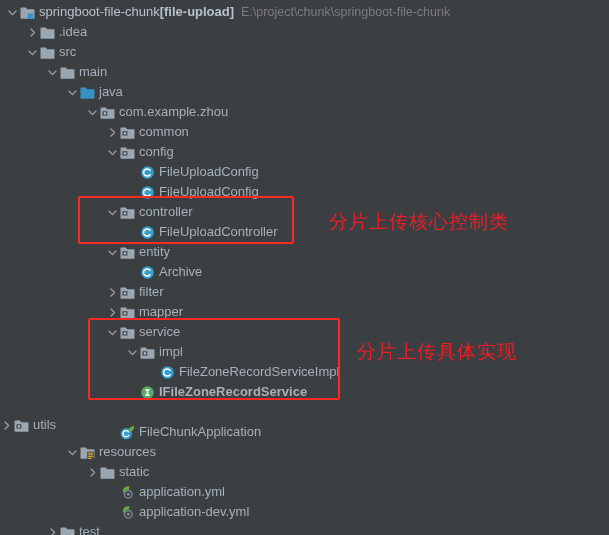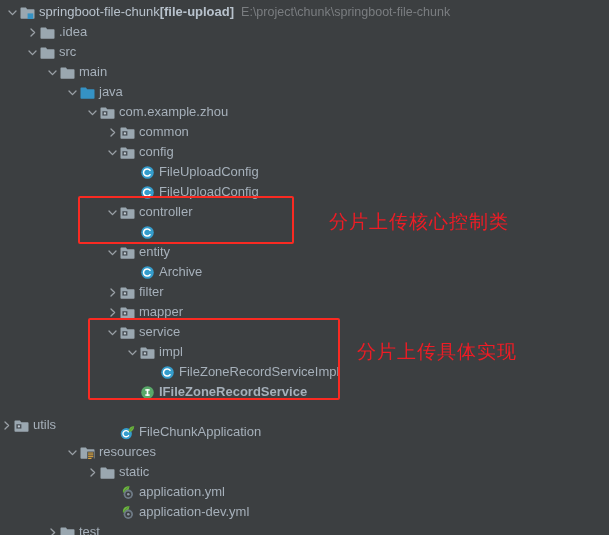--- a/index.html
+++ b/index.html
@@ -228,20 +228,21 @@
       <span class="lbl">controller</span>
     </div>
     <div class="row" style="top: 222px; padding-left: 126px;">
       <span class="arrow none"></span>
       <span class="ico">
         <svg width="15" height="15" viewBox="0 0 15 15">
           <circle cx="7.5" cy="7.5" r="6.3" fill="#359dcc"></circle>
           <path d="M10.0 5.3 A3.6 3.6 0 1 0 10.0 9.7" fill="none" stroke="#ffffff" stroke-width="1.5" stroke-linecap="round"></path>
         </svg>
       </span>
+      <span class="lbl">FileUploadController</span>
     </div>
     <div class="row" style="top: 242px; padding-left: 106px;">
       <span class="arrow">
         <svg width="11" height="11" viewBox="0 0 11 11">
           <path d="M2 4 L5.5 7.6 L9 4" fill="none" stroke="#9aa0a6" stroke-width="1.3" stroke-linecap="round" stroke-linejoin="round"></path>
         </svg>
       </span>
       <span class="ico">
         <svg width="15" height="15" viewBox="0 0 15 15">
           <path d="M0.5 3.2 L0.5 13 A0.8 0.8 0 0 0 1.3 13.8 L13.7 13.8 A0.8 0.8 0 0 0 14.5 13 L14.5 5 A0.8 0.8 0 0 0 13.7 4.2 L7.2 4.2 L5.9 2.4 L1.3 2.4 A0.8 0.8 0 0 0 0.5 3.2 Z" fill="#9aa7b0"></path>

